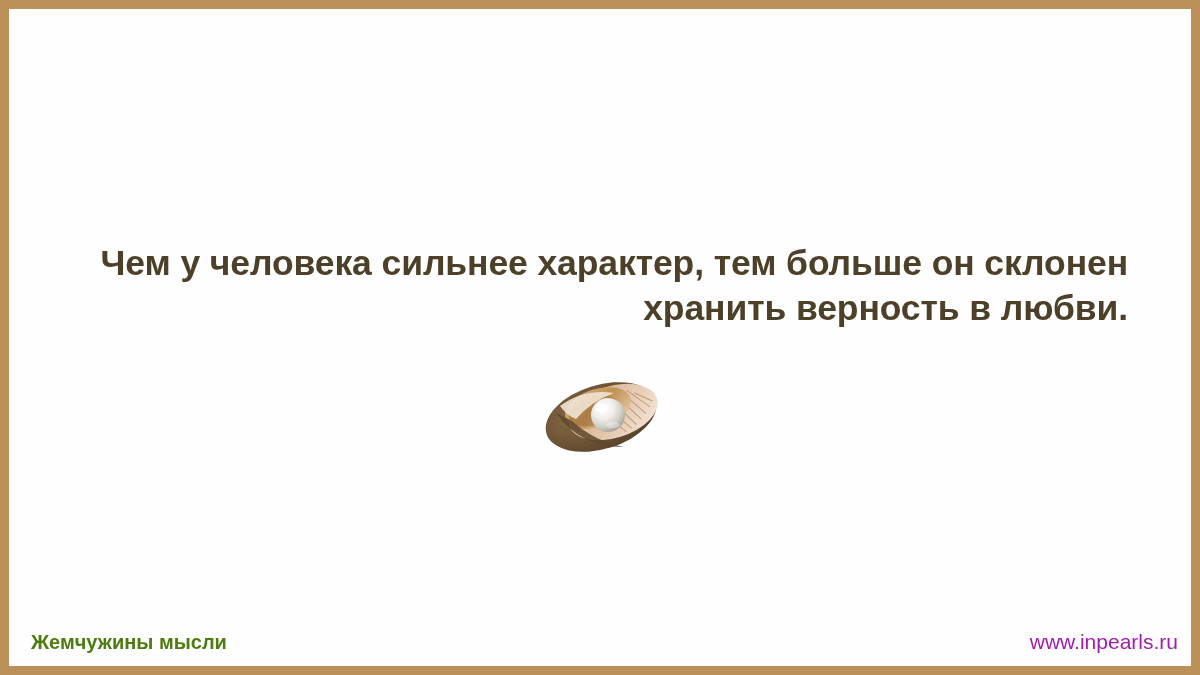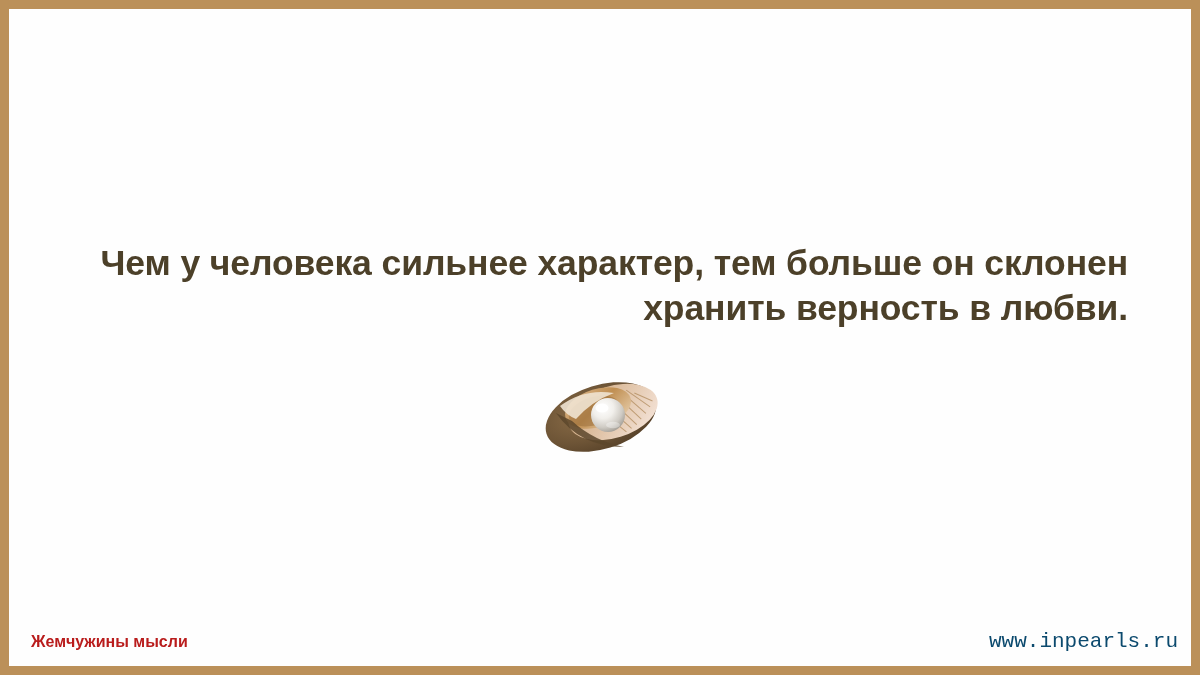--- a/index.html
+++ b/index.html
@@ -47,34 +47,34 @@
     display: block;
     width: 130px;
     height: 78px;
   }
 
   
   .footer-left {
     position: absolute;
     left: 22px;
     top: 620px;
-    color: #b91c1c;
+    color: #4d7c0f;
     font-family: "Liberation Sans", sans-serif;
     font-weight: bold;
-    font-size: 16px;
+    font-size: 20px;
     line-height: 26px;
     white-space: nowrap;
   }
 
   .footer-right {
     position: absolute;
     right: 13px;
     top: 620px;
-    color: #0c4a6e;
-    font-family: Liberation Mono, monospace;
+    color: #a21caf;
+    font-family: Liberation Sans, sans-serif;
     font-weight: normal;
     font-size: 21px;
     line-height: 26px;
     white-space: nowrap;
   }
 </style>
 </head>
 <body>
 
 <div class="page">

